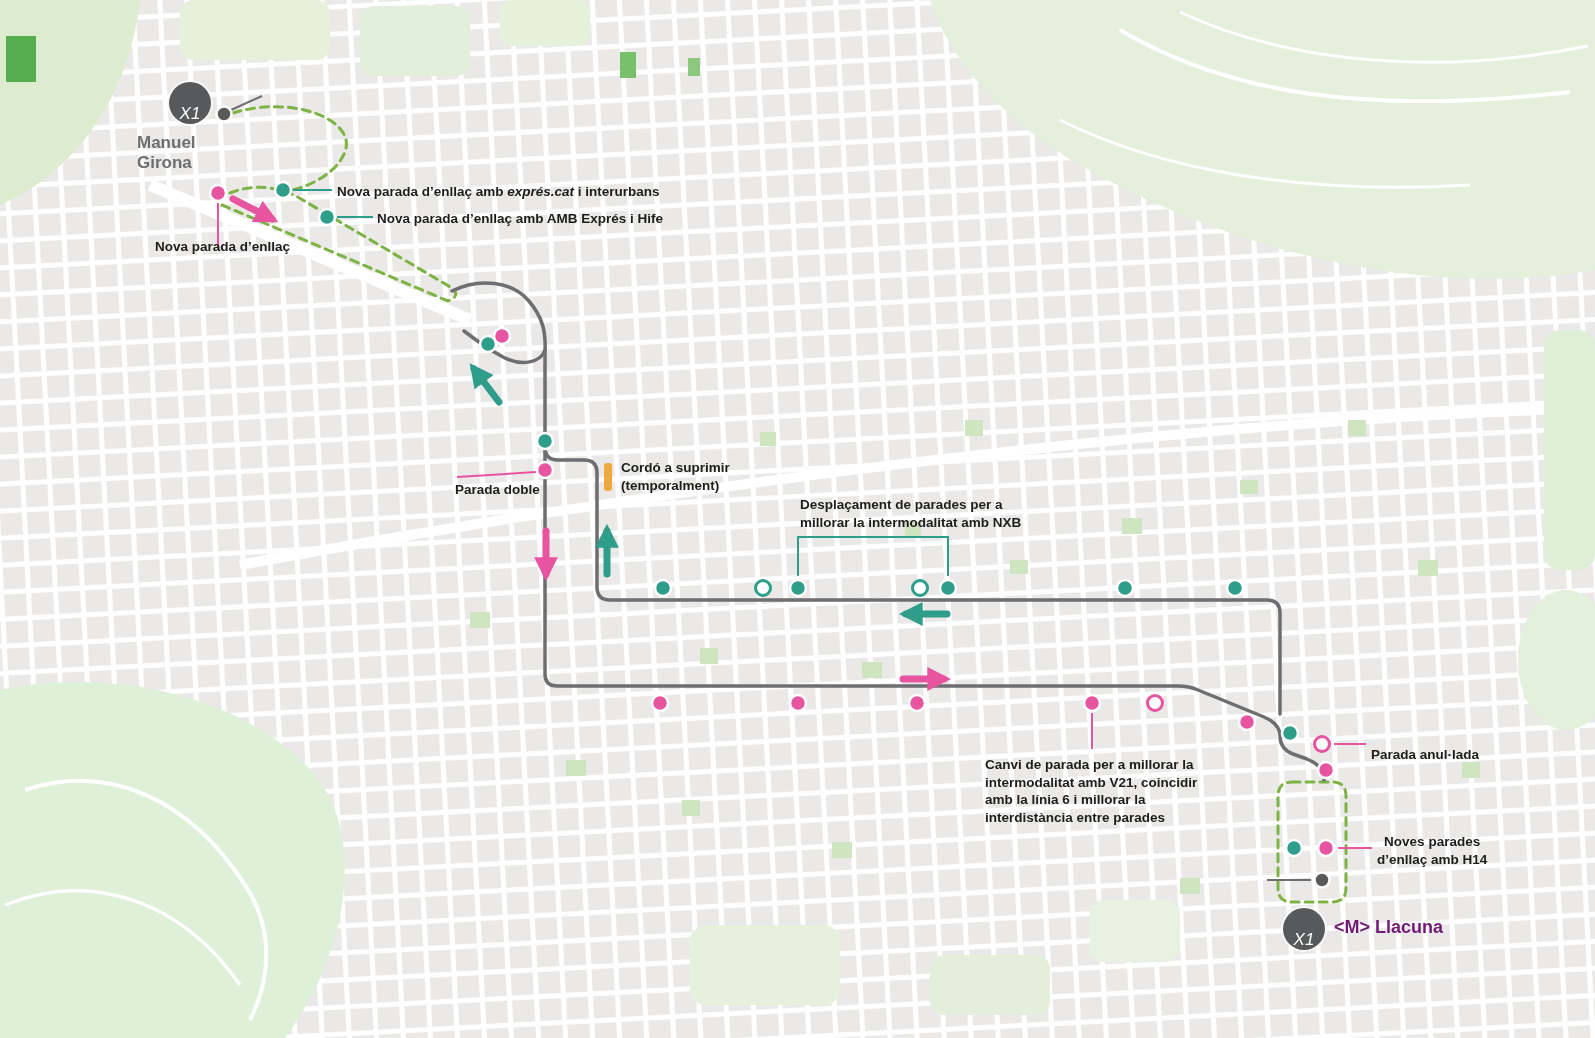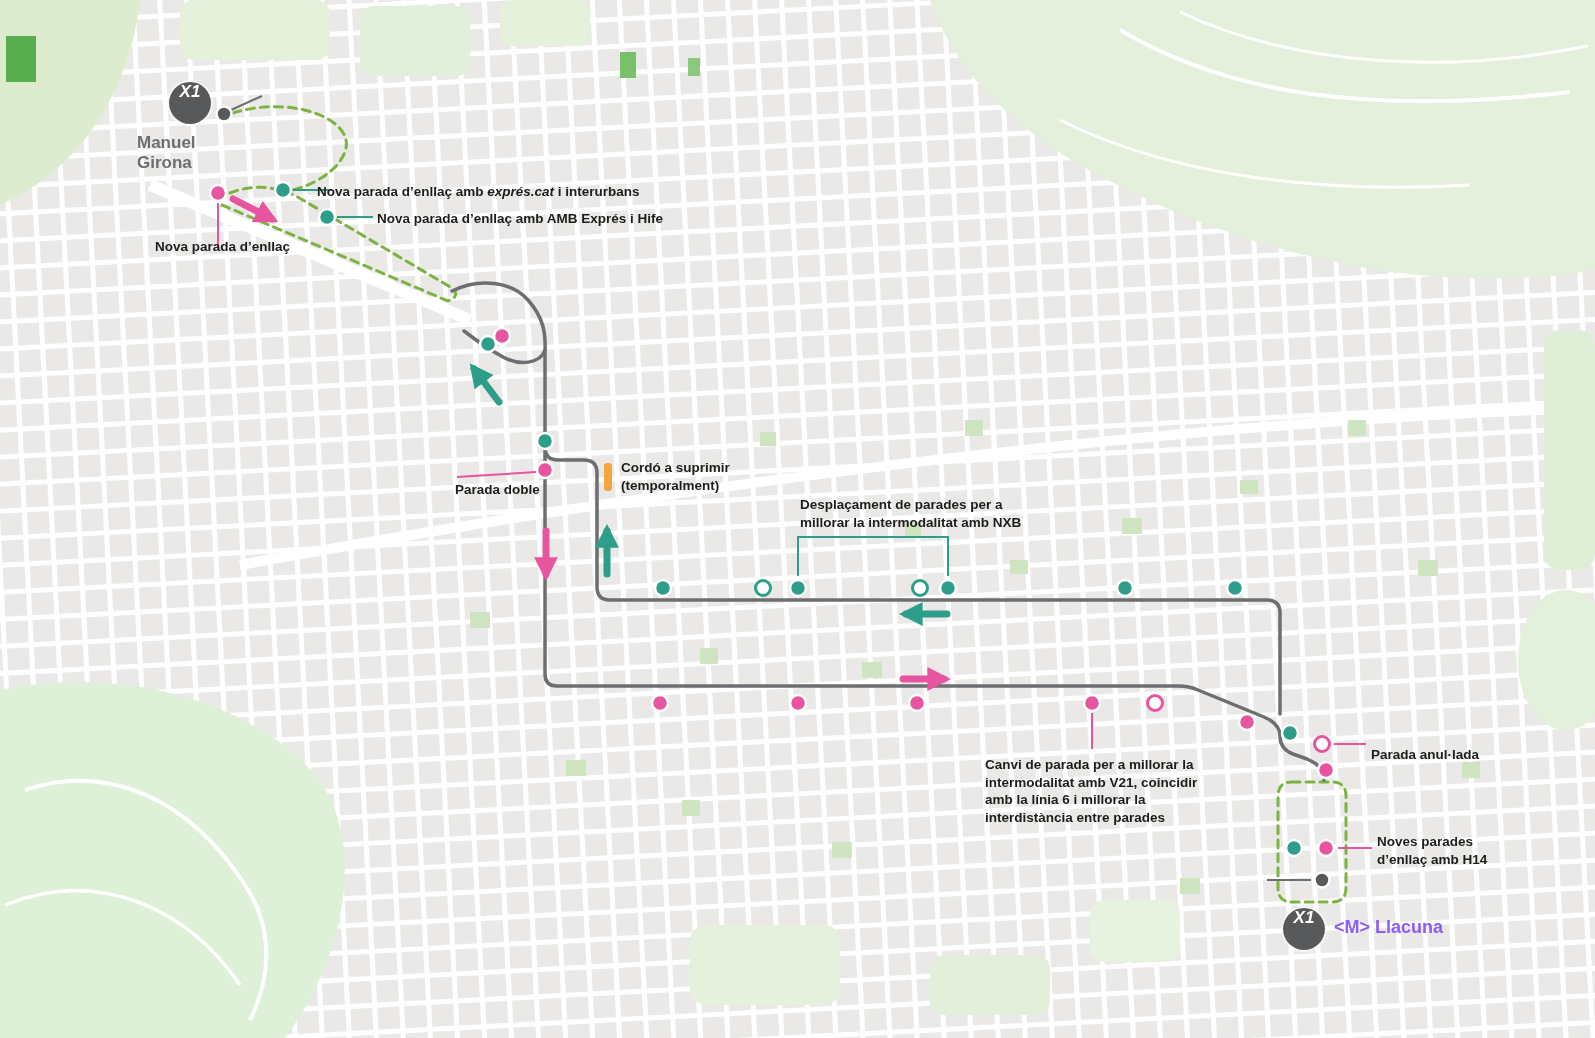--- a/index.html
+++ b/index.html
@@ -3,23 +3,23 @@
 <meta charset="utf-8">
 <style>
   html,body{margin:0;padding:0;background:#ffffff;}
   .stage{position:relative;width:1595px;height:1038px;overflow:hidden;background:#f5f5f3;font-family:"Liberation Sans",sans-serif;}
   .map-svg{position:absolute;left:0;top:0;}
   .label{position:absolute;font-weight:700;font-size:13.5px;color:#1d1d1b;line-height:1.3;white-space:nowrap;}
   .label .it{font-style:italic;}
   .center{text-align:center;}
   .right{text-align:right;}
   .terminal-name{position:absolute;font-weight:700;font-size:17px;line-height:1.18;color:#6d6e71;white-space:nowrap;}
-  .metro-label{position:absolute;font-weight:700;font-size:18px;color:#8b5cf6;white-space:nowrap;}
+  .metro-label{position:absolute;font-weight:700;font-size:18px;color:#701a75;white-space:nowrap;}
   .badge{position:absolute;width:42px;height:42px;border-radius:50%;background:#58595b;color:#ffffff;
-         display:flex;align-items:flex-start;justify-content:center;font-style:italic;font-weight:700;font-size:17px;
+         display:flex;align-items:flex-end;justify-content:center;font-style:italic;font-weight:400;font-size:17px;
          box-shadow:0 0 0 2px rgba(255,255,255,.65);}
 </style>
 </head>
 <body>
 
 <div class="stage">
 
   <svg class="map-svg" width="1595" height="1038" viewBox="0 0 1595 1038">
     <defs>
       <pattern id="cityGrid" width="27" height="27" patternUnits="userSpaceOnUse" patternTransform="rotate(-3)">
@@ -170,21 +170,21 @@
   <div class="terminal-name" style="left:137px;top:133px;">
     <div>Manuel</div>
     <div>Girona</div>
   </div>
   <div class="badge" style="left:1283px;top:908px;">
     <span>X1</span>
   </div>
   <div class="metro-label" style="left:1334px;top:917px;">&lt;M&gt; Llacuna</div>
 
 
-  <div class="label" style="left:317px;top:183px;">
+  <div class="label" style="left:337px;top:183px;">
     <span>Nova parada d’enllaç amb </span><span class="it">exprés.cat</span><span> i interurbans</span>
   </div>
 
   <div class="label" style="left:377px;top:210px;text-align:right;">Nova parada d’enllaç amb AMB Exprés i Hife</div>
 
   <div class="label" style="left:155px;top:238px;">Nova parada d’enllaç</div>
 
   <div class="label" style="left:455px;top:481px;text-align:center;">Parada doble</div>
 
   <div class="label" style="left:621px;top:459px;">
@@ -199,19 +199,19 @@
 
   <div class="label" style="left:985px;top:756px;">
     <div>Canvi de parada per a millorar la</div>
     <div>intermodalitat amb V21, coincidir</div>
     <div>amb la línia 6 i millorar la</div>
     <div>interdistància entre parades</div>
   </div>
 
   <div class="label" style="left:1371px;top:746px;">Parada anul·lada</div>
 
-  <div class="label" style="left:1377px;top:833px;">
+  <div class="label" style="left:1377px;top:833px;text-align:center;">
     <div>Noves parades</div>
     <div>d’enllaç amb H14</div>
   </div>
 
 
 </div>
 
 </body></html>

